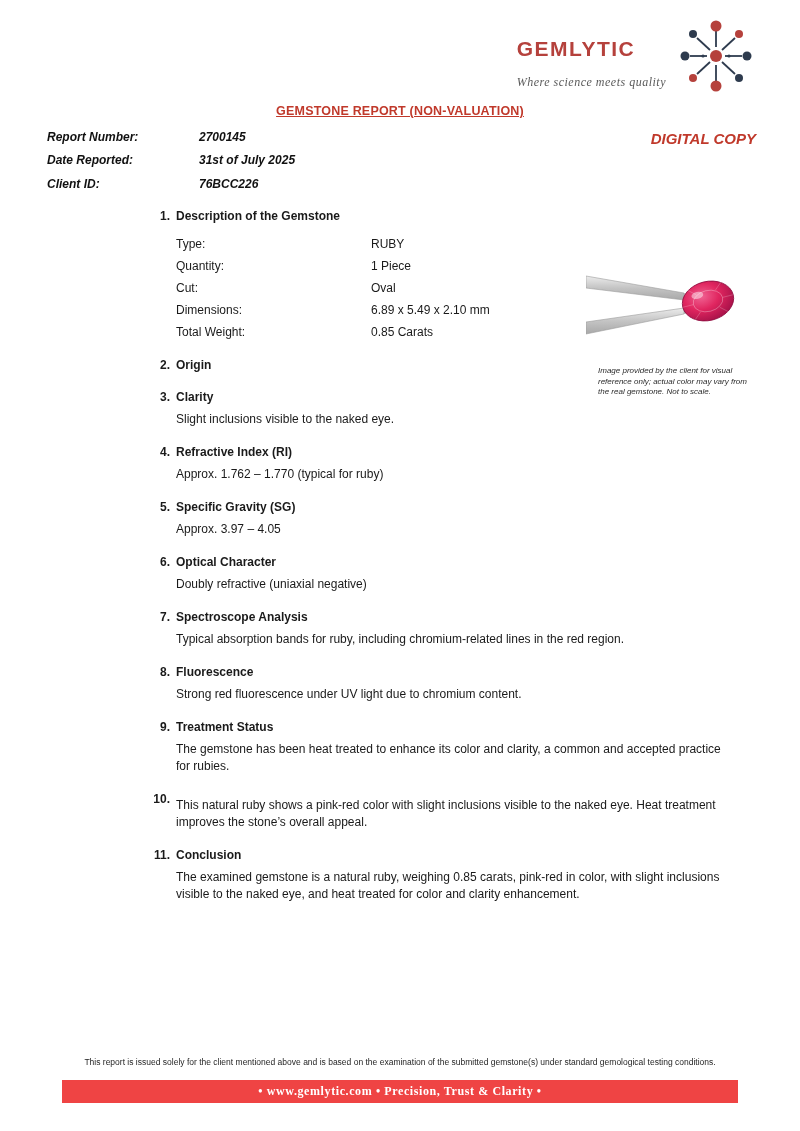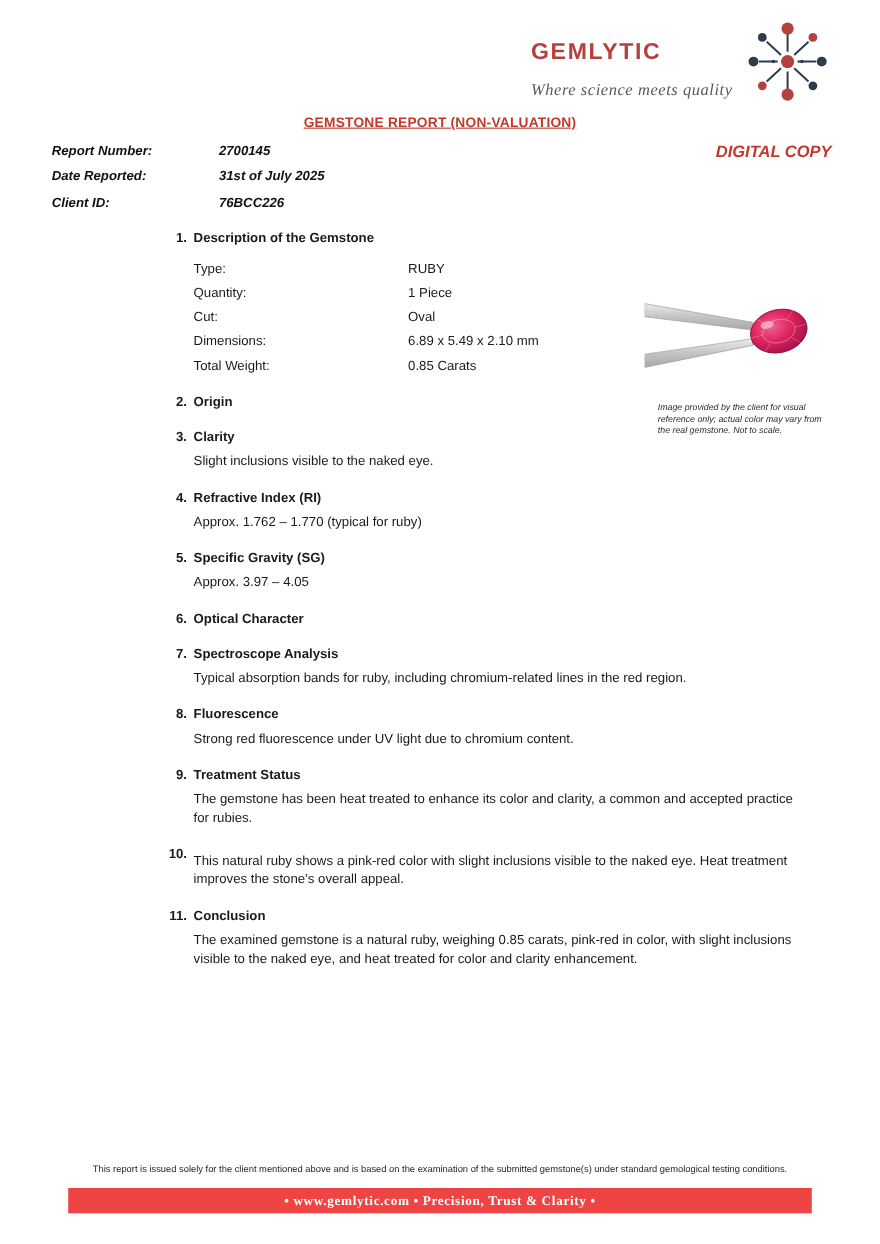--- a/index.html
+++ b/index.html
@@ -6,21 +6,21 @@
   .page {
     position:relative; width:800px; height:1131px; margin:0 auto;
     background:#ffffff; font-family:"Liberation Sans", sans-serif;
     color:#1a1a1a; overflow:hidden;
   }
 
   
   .brand { position:absolute; top:16px; right:38px; display:flex; align-items:center; gap:4px; }
   .brand-text { text-align:left; padding-top:14px; }
   .brand-name { font-size:21px; font-weight:bold; letter-spacing:1.5px; color:#b5413c; }
-  .brand-tagline { font-family:"Liberation Serif", serif; font-style:italic; font-size:15px; color:#5a5a5a; margin-top:14px; letter-spacing:0.5px; }
+  .brand-tagline { font-family:"Liberation Serif", serif; font-style:italic; font-size:12px; color:#5a5a5a; margin-top:14px; letter-spacing:0.5px; }
   .logo-mark { width:92px; height:80px; flex:0 0 auto; }
 
   
   .report-title {
     position:absolute; top:104px; left:0; width:100%; text-align:center;
     font-weight:bold; font-size:12.5px; color:#c0392b; text-decoration:underline;
     letter-spacing:0.2px;
   }
   .digital-copy { position:absolute; top:130px; right:44px; color:#c0392b; font-weight:bold; font-style:italic; font-size:15px;text-align:right; }
   .meta { position:absolute; top:125px; left:47px; font-size:12px; font-weight:bold; font-style:italic; color:#111; }
@@ -156,20 +156,21 @@
 
     <div class="section">
       <span class="section-num">5.</span>
       <span class="section-title">Specific Gravity (SG)</span>
       <p class="section-body">Approx. 3.97 – 4.05</p>
     </div>
 
     <div class="section">
       <span class="section-num">6.</span>
       <span class="section-title">Optical Character</span>
+      <p class="section-body">Doubly refractive (uniaxial negative)</p>
     </div>
 
     <div class="section">
       <span class="section-num">7.</span>
       <span class="section-title">Spectroscope Analysis</span>
       <p class="section-body">Typical absorption bands for ruby, including chromium-related lines in the red region.</p>
     </div>
 
     <div class="section">
       <span class="section-num">8.</span>

